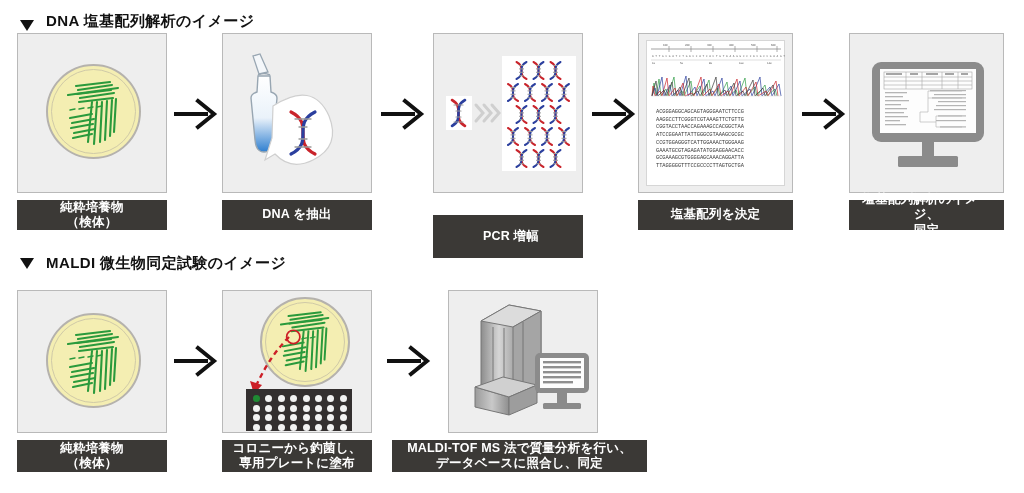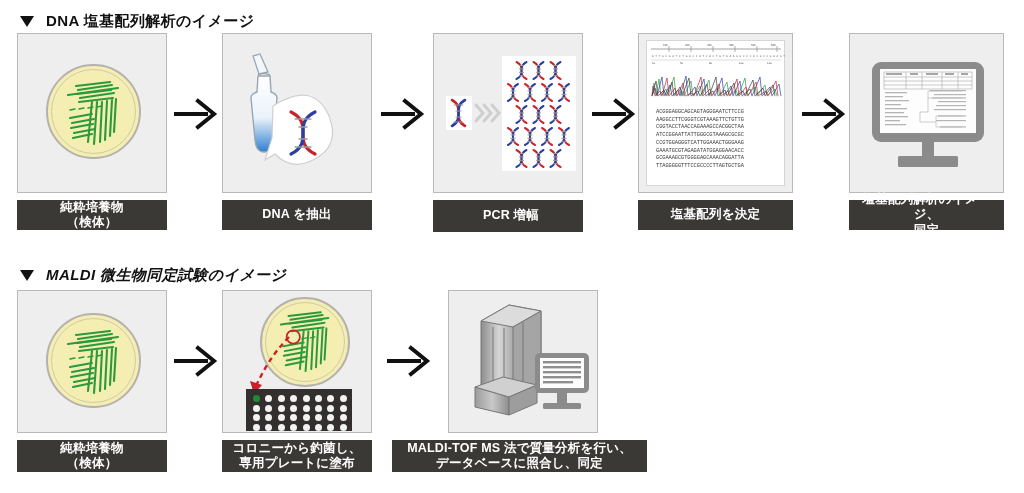--- a/index.html
+++ b/index.html
@@ -63,21 +63,21 @@
     white-space:pre;
     overflow:hidden;
   }
   .plate{position:absolute;background:#332f2f;}
   .well{position:absolute;border-radius:50%;background:#f2f2f2;}
   .well.green{background:#1f8a33;}
 </style>
 </head>
 <body>
 
-<div class="section-heading" style="left:20px;top:12px;">
+<div class="section-heading" style="left:20px;top:12px;align-items:flex-end;">
   <span class="tri"></span>
   <span>DNA 塩基配列解析のイメージ</span>
 </div>
 
 <div class="panel" style="left:17px;top:33px;width:150px;height:160px;">
   <div class="dish" style="left:28px;top:30px;width:95px;height:95px;">
     <div class="dish-inner"></div>
     <svg width="95" height="95" viewBox="0 0 95 95" style="position:absolute;left:0;top:0;">
       <g stroke="#2a9a3c" stroke-width="2.1" fill="none" stroke-linecap="round">
         <path d="M28 20 L62 16 M30 24 L64 19 M29 28 L63 24 M32 32 L66 27 M31 36 L65 32"></path>
@@ -283,21 +283,21 @@
           <path d="M116.5 116 C126.5 121, 116.5 128, 126.5 133" stroke="#c9242b" stroke-width="2" fill="none" stroke-linecap="round"></path>
           <path d="M126.5 116 C116.5 121, 126.5 128, 116.5 133" stroke="#2b3f9e" stroke-width="2" fill="none" stroke-linecap="round"></path>
           <line x1="119" x2="124" y1="119.5" y2="119.5" stroke="#9a9a9a" stroke-width="1"></line>
           <line x1="119" x2="124" y1="122.9" y2="122.9" stroke="#9a9a9a" stroke-width="1"></line>
           <line x1="119" x2="124" y1="126.3" y2="126.3" stroke="#9a9a9a" stroke-width="1"></line>
           <line x1="119" x2="124" y1="129.7" y2="129.7" stroke="#9a9a9a" stroke-width="1"></line>
         </g>
       </g>
   </svg>
 </div>
-<div class="caption" style="left:433px;top:200px;width:150px;height:32px;padding-left:12px;">PCR 増幅</div>
+<div class="caption" style="left:433px;top:215px;width:150px;height:43px;padding-left:12px;">PCR 増幅</div>
 
 <svg class="arrow" style="left:590px;top:97px;" viewBox="0 0 46 34">
   <line x1="2" y1="17" x2="36" y2="17" stroke="#111" stroke-width="4"></line>
   <polyline points="26,4 42,17 26,30" fill="none" stroke="#111" stroke-width="4" stroke-linecap="square"></polyline>
 </svg>
 
 <div class="panel" style="left:638px;top:33px;width:155px;height:160px;">
   <div style="position:absolute;left:7px;top:6px;right:7px;bottom:6px;background:#fff;border:1px solid #d6d6d6;box-sizing:border-box;">
     <svg width="139" height="60" viewBox="0 0 139 60" style="position:absolute;left:0;top:0;">
       <line x1="4" y1="8" x2="134" y2="8" stroke="#8c8c8c" stroke-width="0.8"></line>
@@ -402,21 +402,21 @@
         <rect x="86" y="86" width="30" height="1.2"></rect>
       <rect x="90" y="92.3" width="26" height="1.2"></rect>
     </g>
     <rect x="72" y="108" width="12" height="14" fill="#8b8b8b"></rect>
     <rect x="48" y="122" width="60" height="11" rx="1.5" fill="#8b8b8b"></rect>
   </svg>
 </div>
 <div class="caption" style="left:849px;top:200px;width:155px;height:30px;">塩基配列解析のイメージ、
 同定</div>
 
-<div class="section-heading" style="left:20px;top:266px;font-style:italic;">
+<div class="section-heading" style="left:20px;top:254px;">
   <span class="tri"></span>
   <span>MALDI 微生物同定試験のイメージ</span>
 </div>
 
 <div class="panel" style="left:17px;top:290px;width:150px;height:143px;">
   <div class="dish" style="left:28px;top:22px;width:95px;height:95px;">
     <div class="dish-inner"></div>
     <svg width="95" height="95" viewBox="0 0 95 95" style="position:absolute;left:0;top:0;">
       <g stroke="#2a9a3c" stroke-width="2.1" fill="none" stroke-linecap="round">
         <path d="M28 20 L62 16 M30 24 L64 19 M29 28 L63 24 M32 32 L66 27 M31 36 L65 32"></path>

